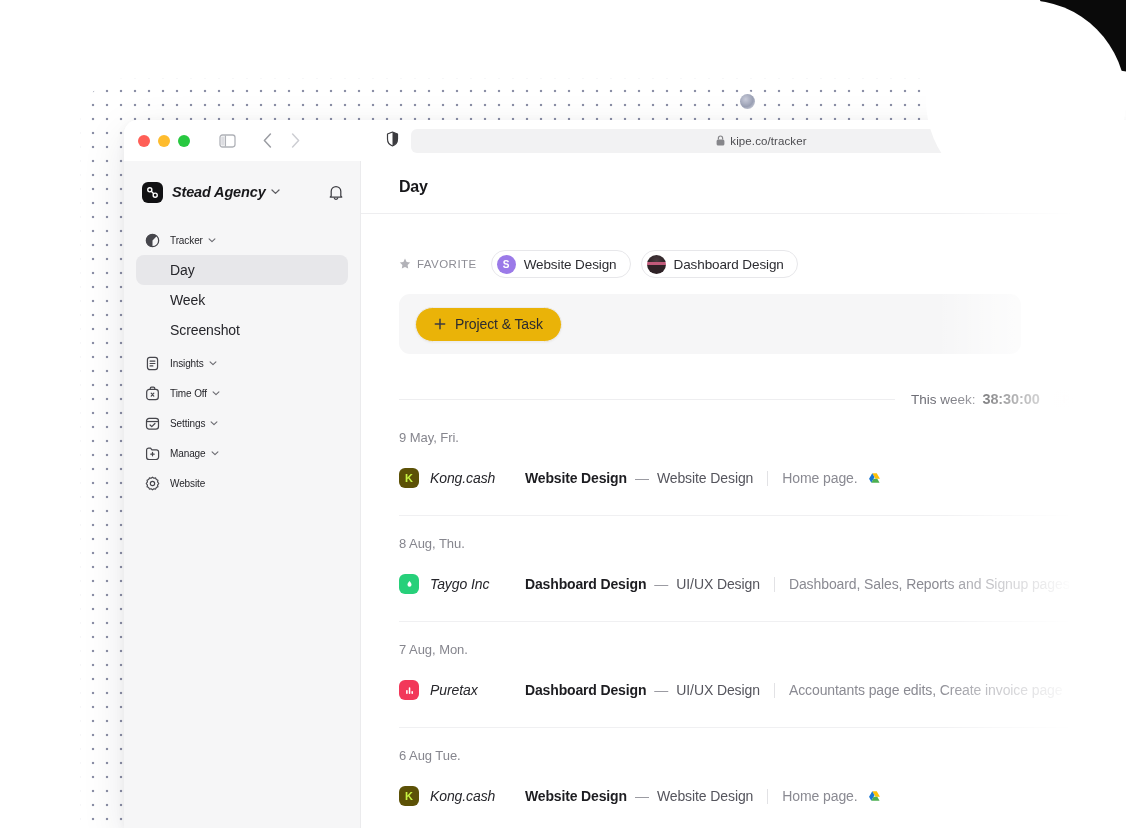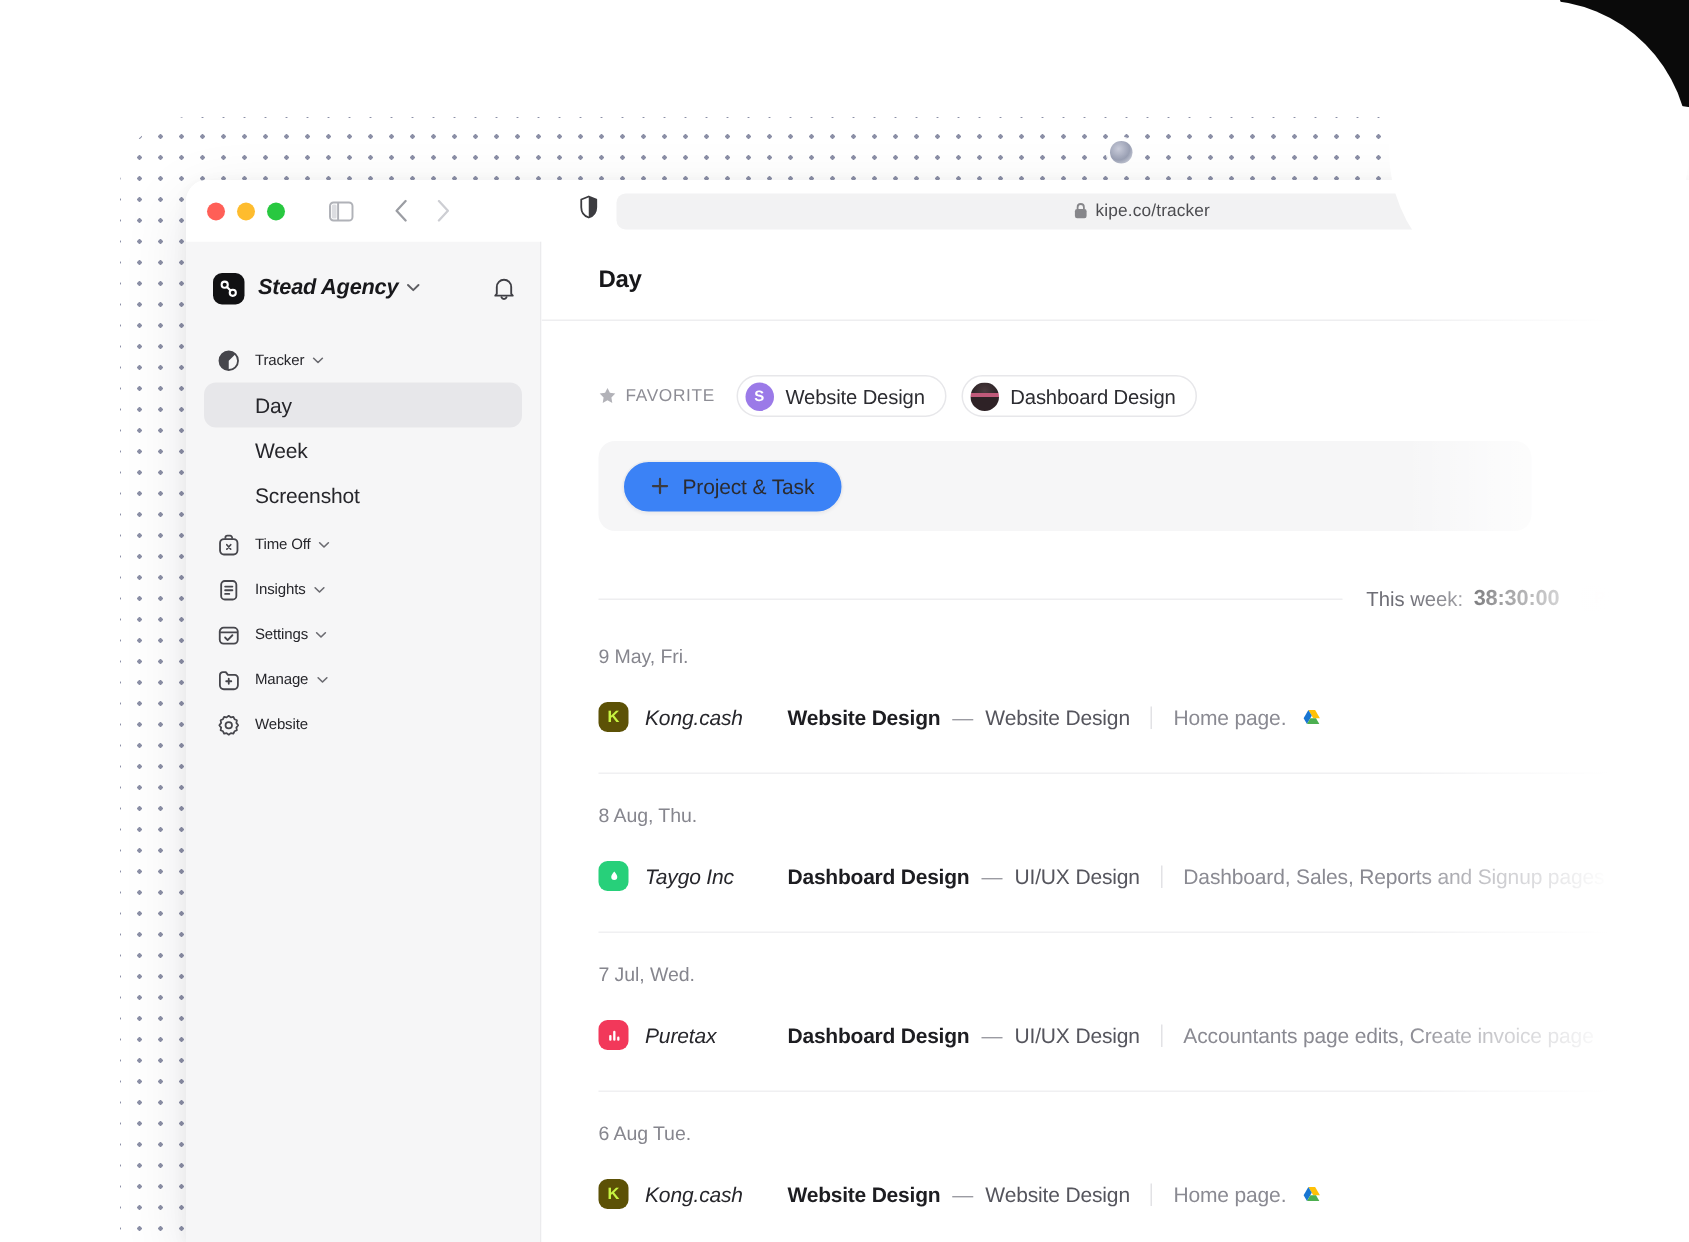--- a/index.html
+++ b/index.html
@@ -172,21 +172,21 @@
     margin-top: 10px;
     height: 60px; border-radius: 11px;
     background: #f6f6f7;
     display: flex; align-items: center;
     padding-left: 16px;
     width: 622px;
   }
   #add-project-task-button {
     display: flex; align-items: center; gap: 9px;
     height: 35px; padding: 0 18px;
-    background: #3b82f6; border: 1px solid #ececee;
+    background: #eab308; border: 1px solid #ececee;
     border-radius: 18px;
     box-shadow: 0 1px 2px rgba(20,22,40,.04);
   }
   #plus-icon { color: #3b3b41; display:flex; }
   #add-project-task-label { font-size: 14px; color: #2b2b30; letter-spacing: -.1px; }
 
   
   #week-total-row {
     display: flex; align-items: center; gap: 0;
     margin-top: 34px; height: 22px; padding-right: 0;
@@ -351,43 +351,43 @@
         <div class="sub-item">
           <span>Screenshot</span>
         </div>
 
         <div class="spacer-2"></div>
 
 
         <div class="nav-item">
           <span class="ico">
             <svg width="15" height="15" viewBox="0 0 16 16" fill="none">
-              <rect x="1.8" y="3.6" width="12.4" height="11" rx="2.8" stroke="#46464c" stroke-width="1.3"></rect>
-              <path d="M5.6 3.4V2.6a1.4 1.4 0 011.4-1.4h2a1.4 1.4 0 011.4 1.4v.8" stroke="#46464c" stroke-width="1.25"></path>
-              <path d="M6.6 7.6l2.8 3.2M9.4 7.6l-2.8 3.2" stroke="#46464c" stroke-width="1.2" stroke-linecap="round"></path>
-            </svg>
-          </span>
-          <span class="lbl">Time Off</span>
-          <span class="caret">
-            <svg width="8" height="5" viewBox="0 0 9 6" fill="none">
-                <path d="M1 1l3.5 3.4L8 1" stroke="#6a6a70" stroke-width="1.3" stroke-linecap="round" stroke-linejoin="round"></path>
-              </svg>
-          </span>
-        </div>
-
-        <div class="nav-item">
-          <span class="ico">
-            <svg width="15" height="15" viewBox="0 0 16 16" fill="none">
               <rect x="2.6" y="1.4" width="10.8" height="13.2" rx="2.6" stroke="#46464c" stroke-width="1.3"></rect>
               <line x1="5.4" y1="5.4" x2="10.6" y2="5.4" stroke="#46464c" stroke-width="1.25" stroke-linecap="round"></line>
               <line x1="5.4" y1="8" x2="10.6" y2="8" stroke="#46464c" stroke-width="1.25" stroke-linecap="round"></line>
               <line x1="5.4" y1="10.6" x2="8.4" y2="10.6" stroke="#46464c" stroke-width="1.25" stroke-linecap="round"></line>
             </svg>
           </span>
           <span class="lbl">Insights</span>
+          <span class="caret">
+            <svg width="8" height="5" viewBox="0 0 9 6" fill="none">
+                <path d="M1 1l3.5 3.4L8 1" stroke="#6a6a70" stroke-width="1.3" stroke-linecap="round" stroke-linejoin="round"></path>
+              </svg>
+          </span>
+        </div>
+
+        <div class="nav-item">
+          <span class="ico">
+            <svg width="15" height="15" viewBox="0 0 16 16" fill="none">
+              <rect x="1.8" y="3.6" width="12.4" height="11" rx="2.8" stroke="#46464c" stroke-width="1.3"></rect>
+              <path d="M5.6 3.4V2.6a1.4 1.4 0 011.4-1.4h2a1.4 1.4 0 011.4 1.4v.8" stroke="#46464c" stroke-width="1.25"></path>
+              <path d="M6.6 7.6l2.8 3.2M9.4 7.6l-2.8 3.2" stroke="#46464c" stroke-width="1.2" stroke-linecap="round"></path>
+            </svg>
+          </span>
+          <span class="lbl">Time Off</span>
           <span class="caret">
             <svg width="8" height="5" viewBox="0 0 9 6" fill="none">
                 <path d="M1 1l3.5 3.4L8 1" stroke="#6a6a70" stroke-width="1.3" stroke-linecap="round" stroke-linejoin="round"></path>
               </svg>
           </span>
         </div>
 
         <div class="nav-item">
           <span class="ico">
             <svg width="15" height="15" viewBox="0 0 16 16" fill="none">
@@ -520,21 +520,21 @@
               <span class="dash">—</span>
               <span class="task-name">UI/UX Design</span>
               <span class="meta-sep"></span>
               <span class="entry-desc">Dashboard, Sales, Reports and Signup pages</span>
             </span>
           </div>
           <div class="entry-divider"></div>
         </div>
 
         <div class="day-group">
-          <div class="day-label">7 Jul, Wed.</div>
+          <div class="day-label">7 Aug, Mon.</div>
           <div class="entry-row">
             <span class="entry-client">
               <span class="client-icon" style="background:#f2385a">
                 <svg width="11" height="11" viewBox="0 0 12 12" fill="none">
                   <rect x="2.3" y="5.4" width="1.7" height="4.3" rx=".8" fill="#fff"></rect>
                   <rect x="5.2" y="2.4" width="1.7" height="7.3" rx=".8" fill="#fff"></rect>
                   <rect x="8.1" y="6.6" width="1.7" height="3.1" rx=".8" fill="#fff"></rect>
                 </svg>
               </span>
               <span class="client-name">Puretax</span>

